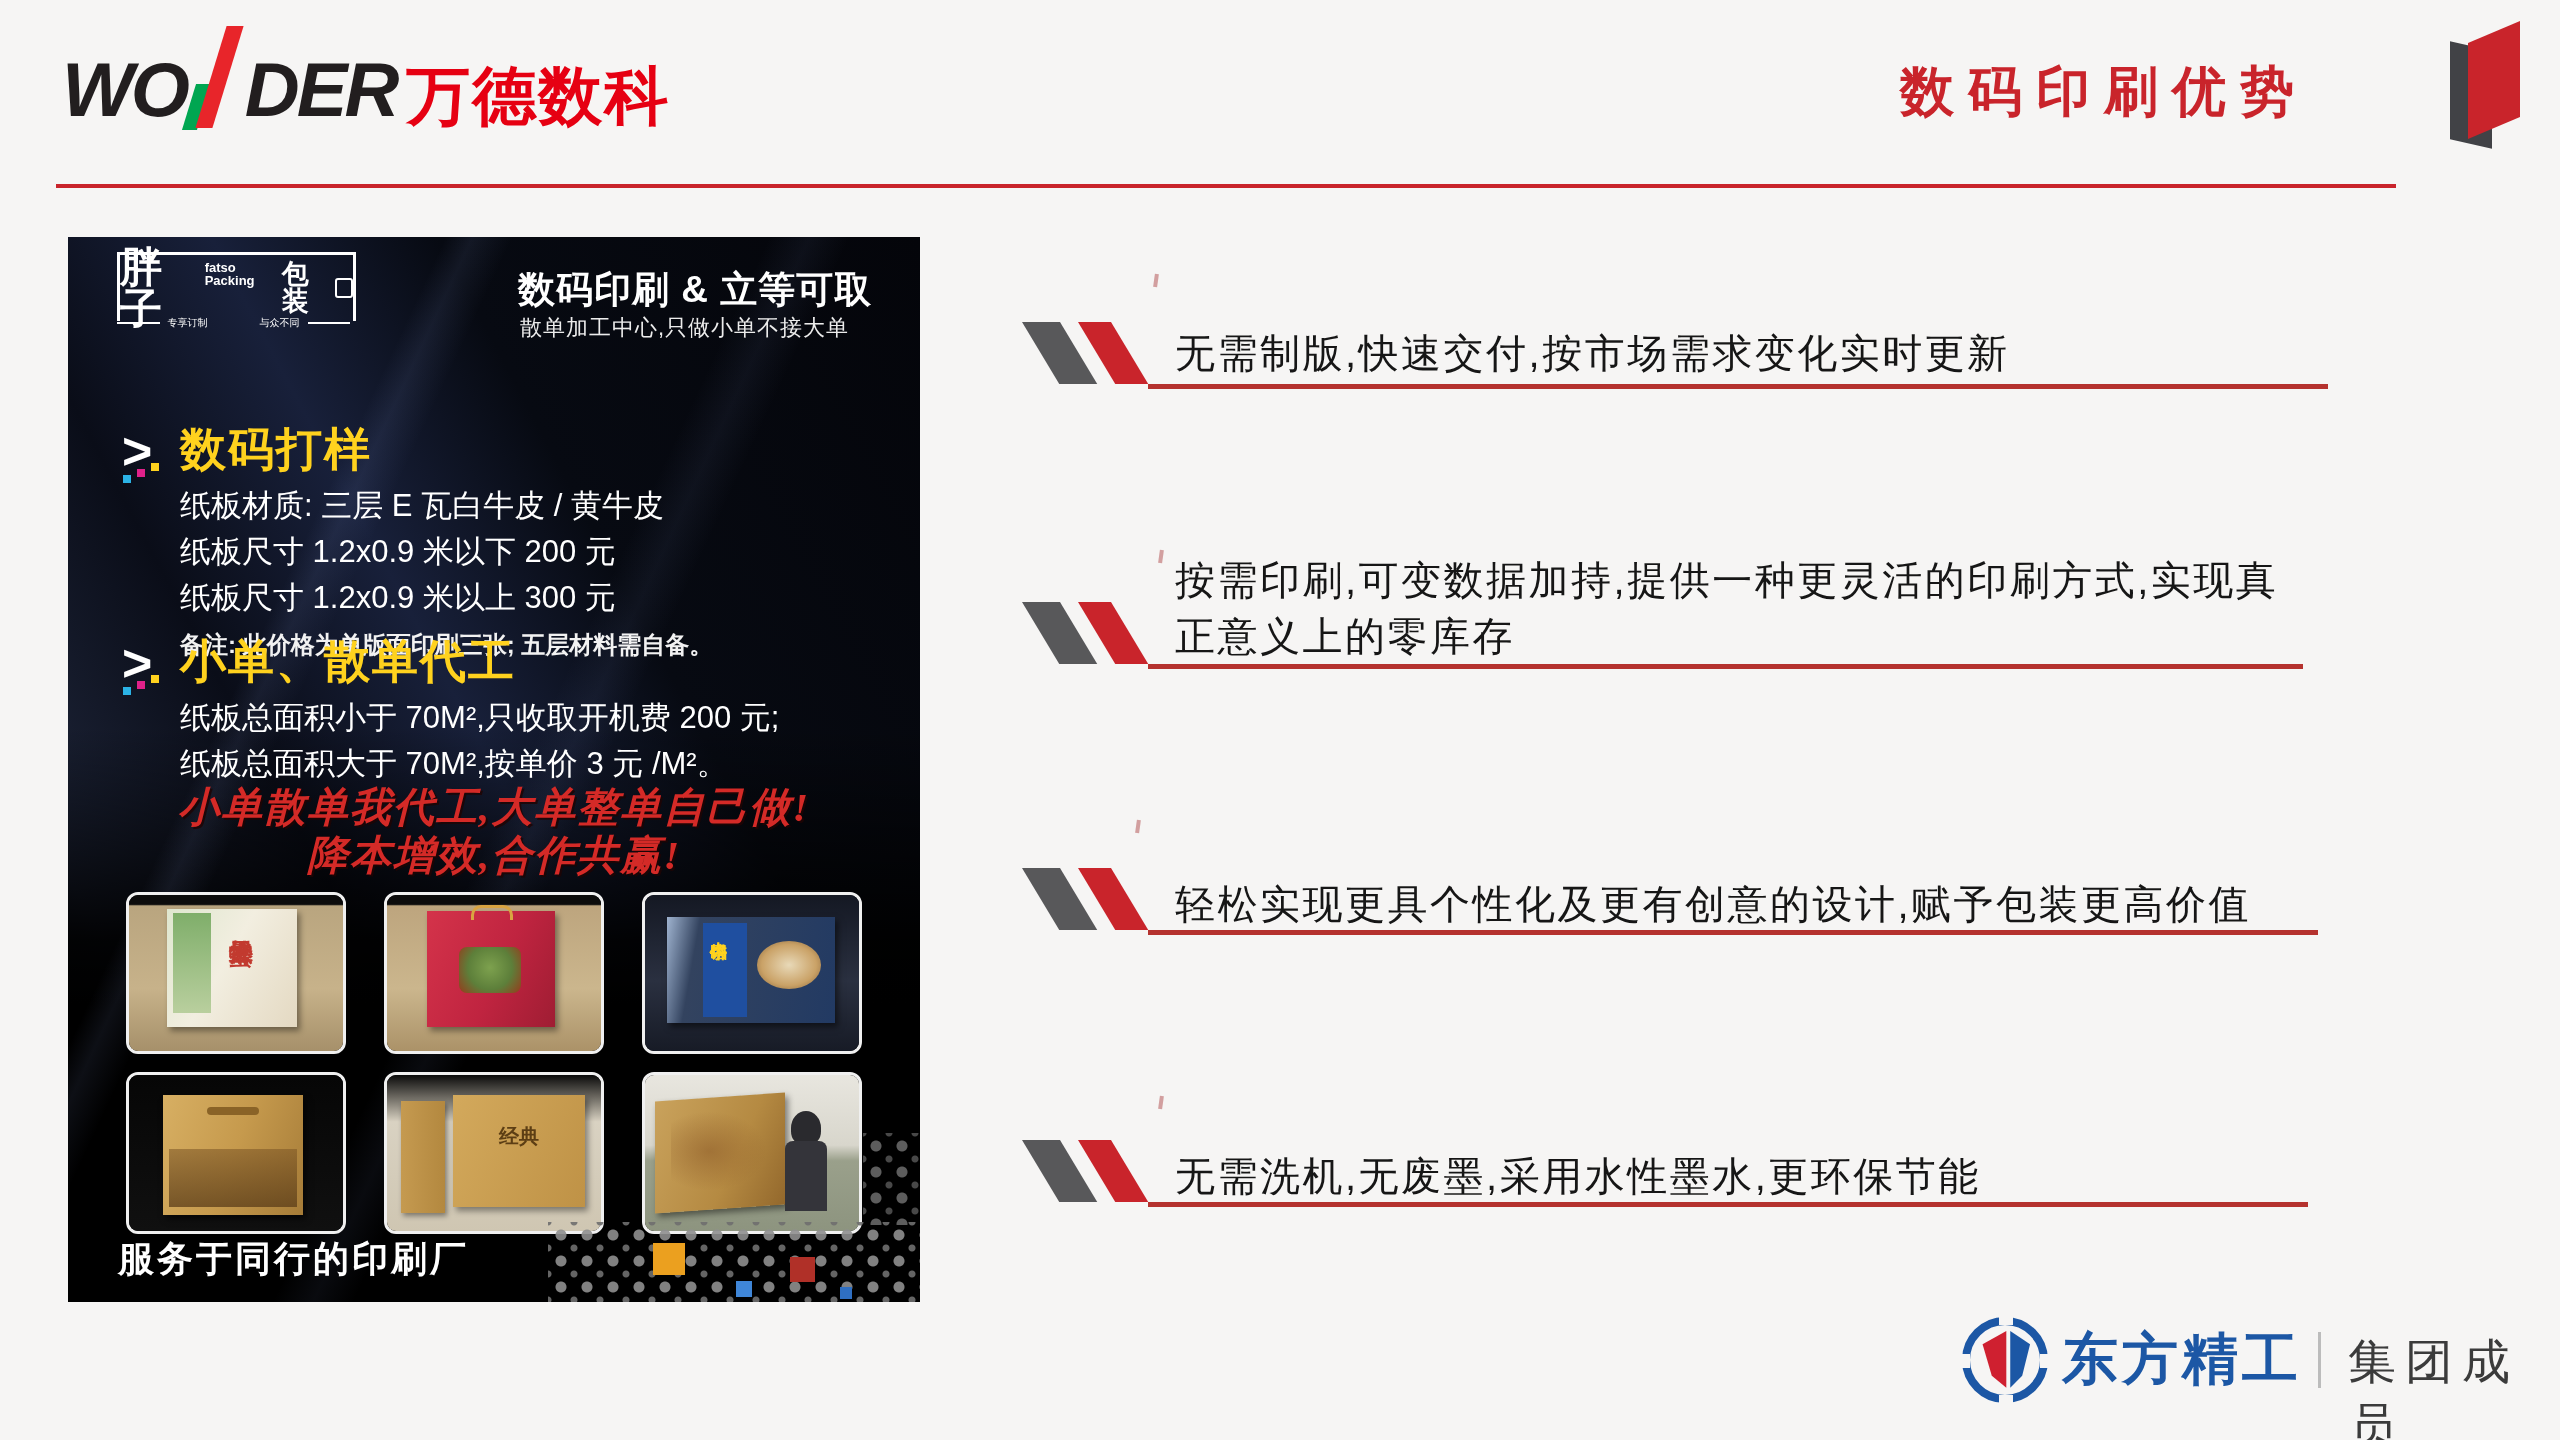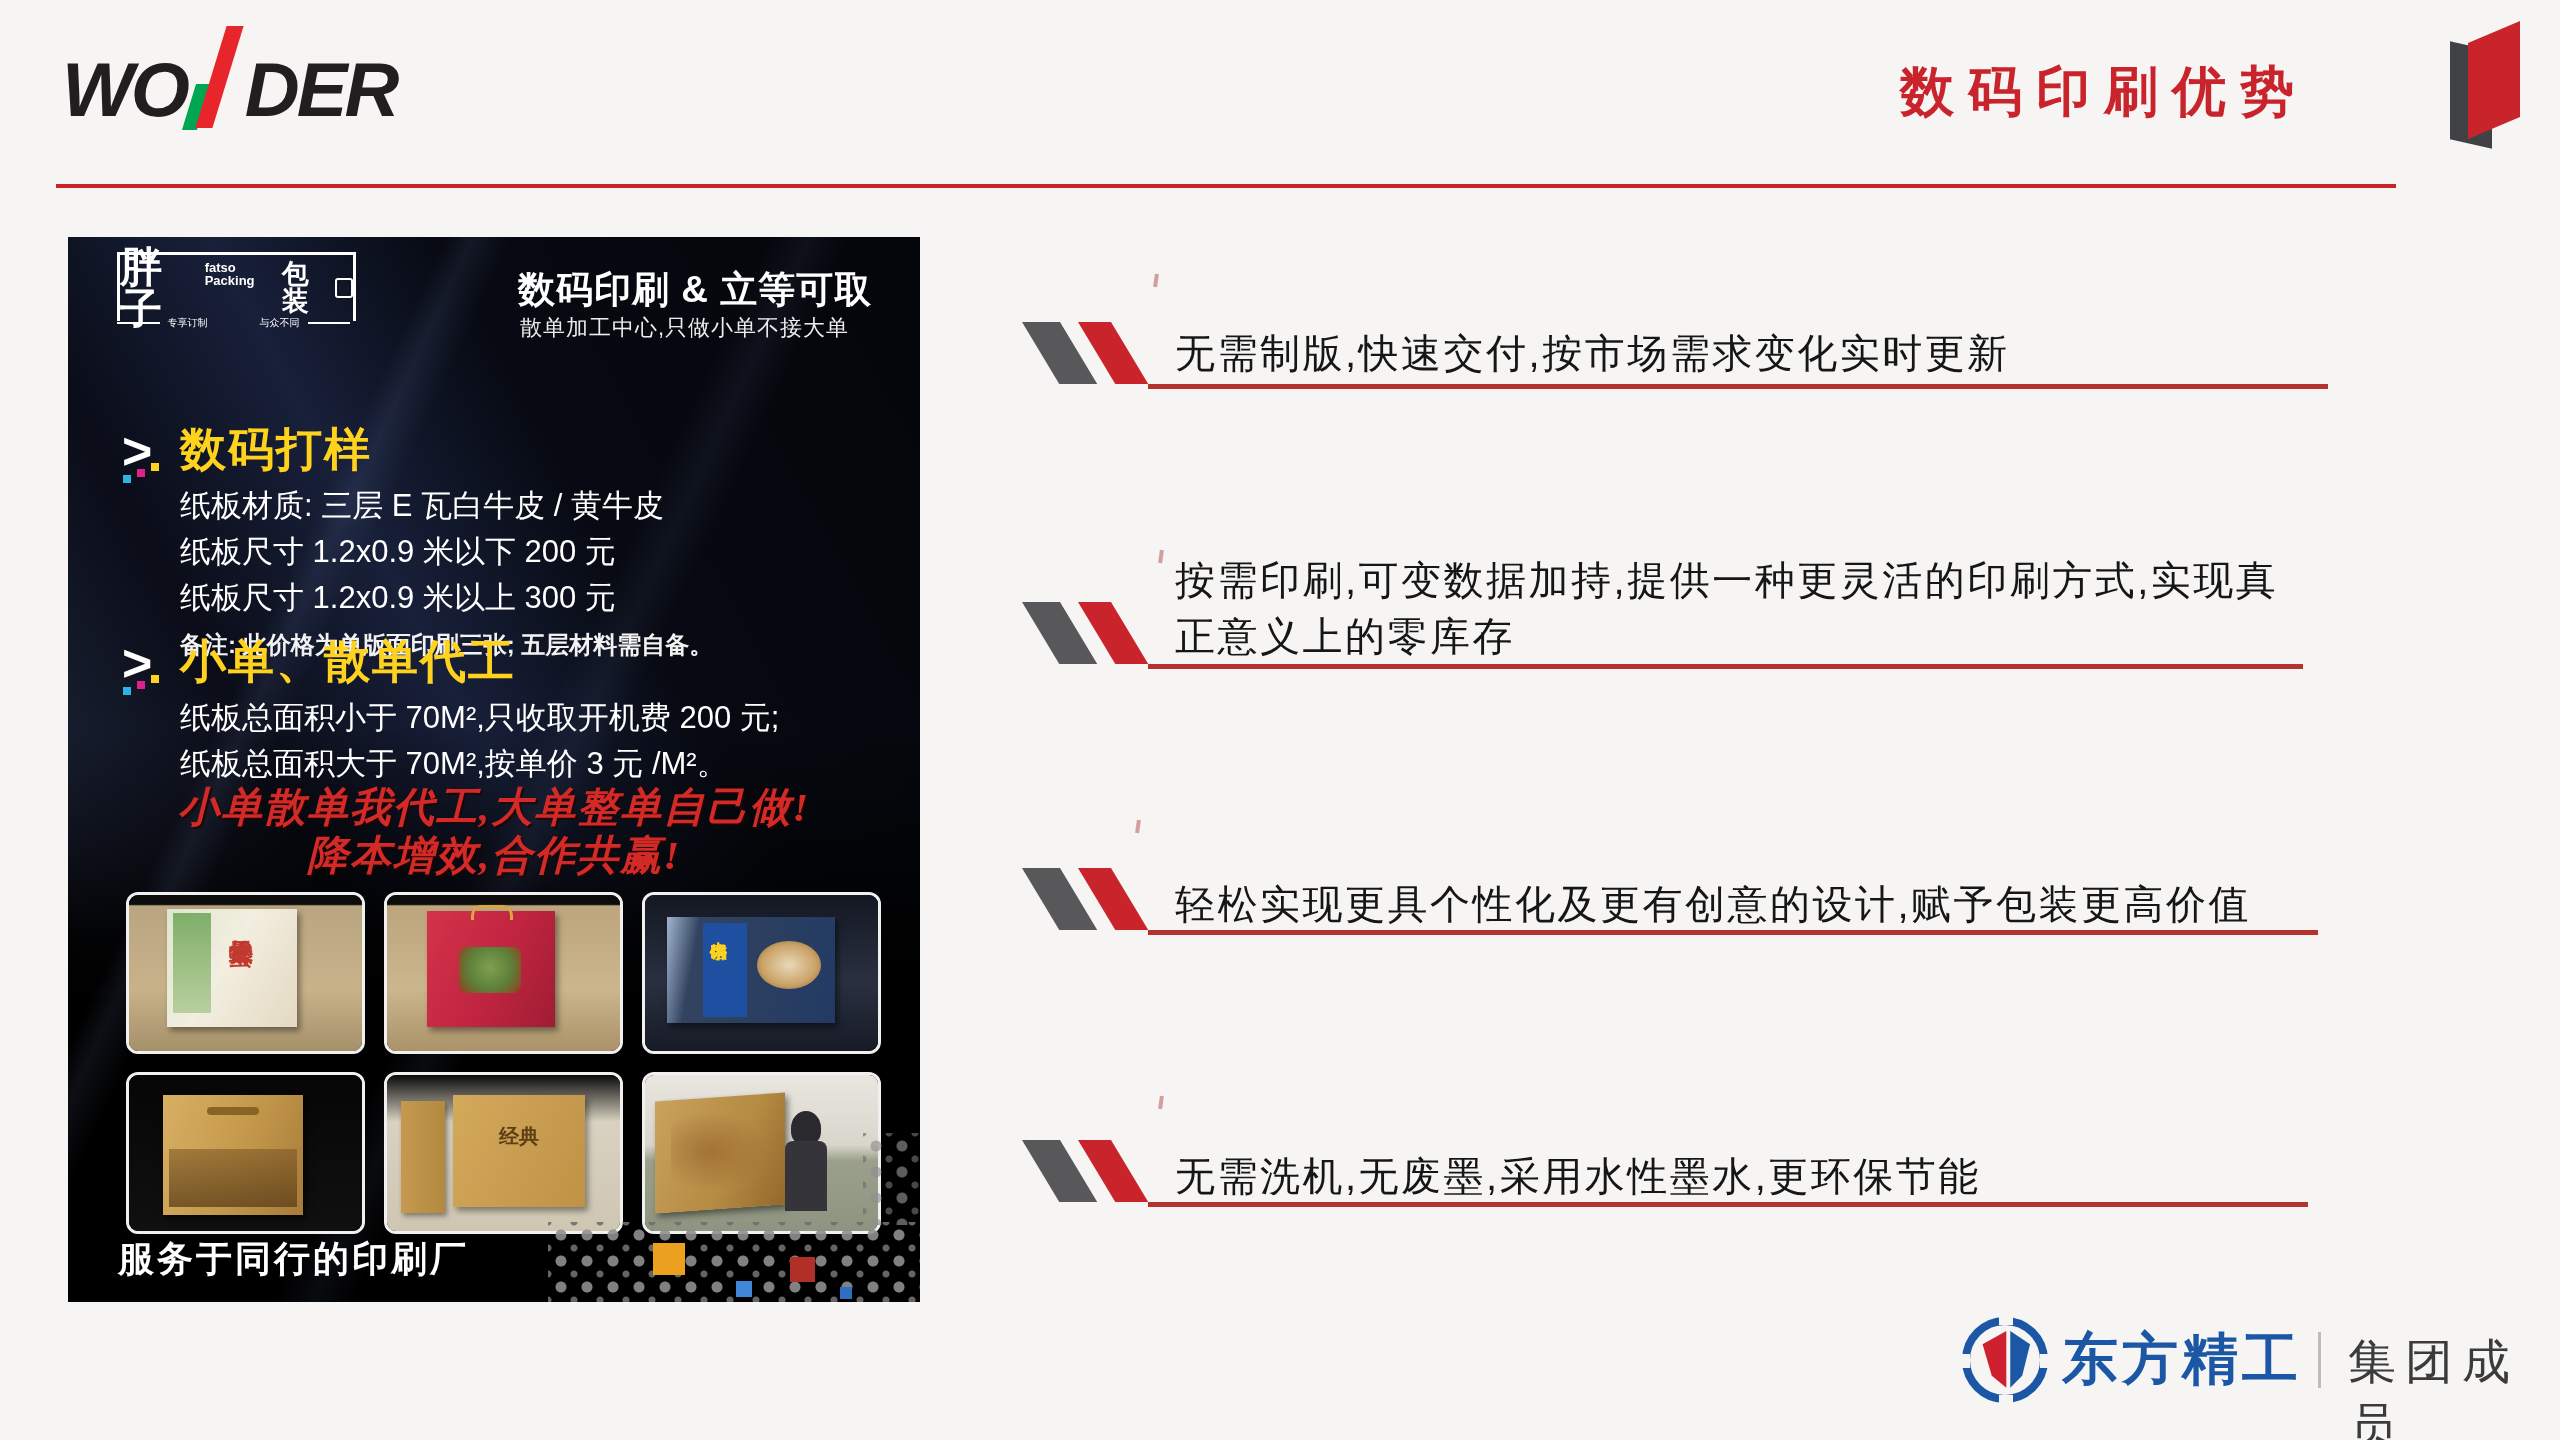--- a/index.html
+++ b/index.html
@@ -37,21 +37,21 @@
   .tag-gap{width:36px;}
   .flyer-headline{left:450px;top:28px;font-size:37px;font-weight:900;letter-spacing:1px;}
   .flyer-subline{left:452px;top:76px;font-size:22px;color:#ececec;letter-spacing:1px;}
   .cmyk-arrow{width:54px;height:58px;}
   .cmyk-arrow .gt{position:absolute;left:0;top:-8px;font-size:52px;font-weight:900;color:#fff;font-style:italic;}
   .cmyk-arrow .sq{position:absolute;width:8px;height:8px;}
   .sec-title{font-size:46px;font-weight:900;color:#ffd21e;letter-spacing:2px;}
   .sec-lines{font-size:31px;line-height:46px;color:#fff;}
   .sec-note{font-size:24px;font-weight:bold;color:#f2f2f2;}
   .slogan{left:0;width:100%;text-align:center;font-family:"Liberation Serif",serif;font-style:italic;font-weight:900;font-size:41px;color:#d42a27;text-shadow:2px 2px 0 rgba(30,5,5,.85);letter-spacing:2px;}
-  .photo{width:239px;height:162px;border:3px solid #f0f0f0;border-radius:12px;overflow:hidden;box-sizing:border-box;}
+  .photo{width:220px;height:162px;border:3px solid #f0f0f0;border-radius:12px;overflow:hidden;box-sizing:border-box;}
   .photo-inner{width:100%;height:100%;position:relative;}
   .ph-caption-v{position:absolute;writing-mode:vertical-rl;font-weight:900;}
   .flyer-footer{left:50px;top:998px;font-size:36px;font-weight:900;letter-spacing:3px;}
   .dots{background-image:radial-gradient(circle,#909090 5px,transparent 6px),radial-gradient(circle,#6f6f6f 3px,transparent 4px);background-size:26px 26px,26px 26px;background-position:0 0,13px 13px;}
 
   
   .marker{width:130px;height:62px;}
   .marker .bar{position:absolute;top:0;height:62px;transform:skewX(31deg);transform-origin:top left;}
   .marker .bar.gray{left:0;width:38px;background:#58585a;}
   .marker .bar.red{left:56px;width:33px;background:#c9242b;}
@@ -72,20 +72,21 @@
 </head>
 <body>
 
 <div class="abs wonder-logo">
   <span class="wonder-black">WO</span>
   <span class="n-wrap">
     <span class="n-green"></span>
     <span class="n-red"></span>
   </span>
   <span class="wonder-black">DER</span>
+  <span class="wonder-cn">万德数科</span>
 </div>
 
 <div class="abs page-title">数码印刷优势</div>
 <div class="abs header-line"></div>
 
 <div class="abs corner-emblem">
   <div class="emblem-dark"></div>
   <div class="emblem-red"></div>
 </div>
 

